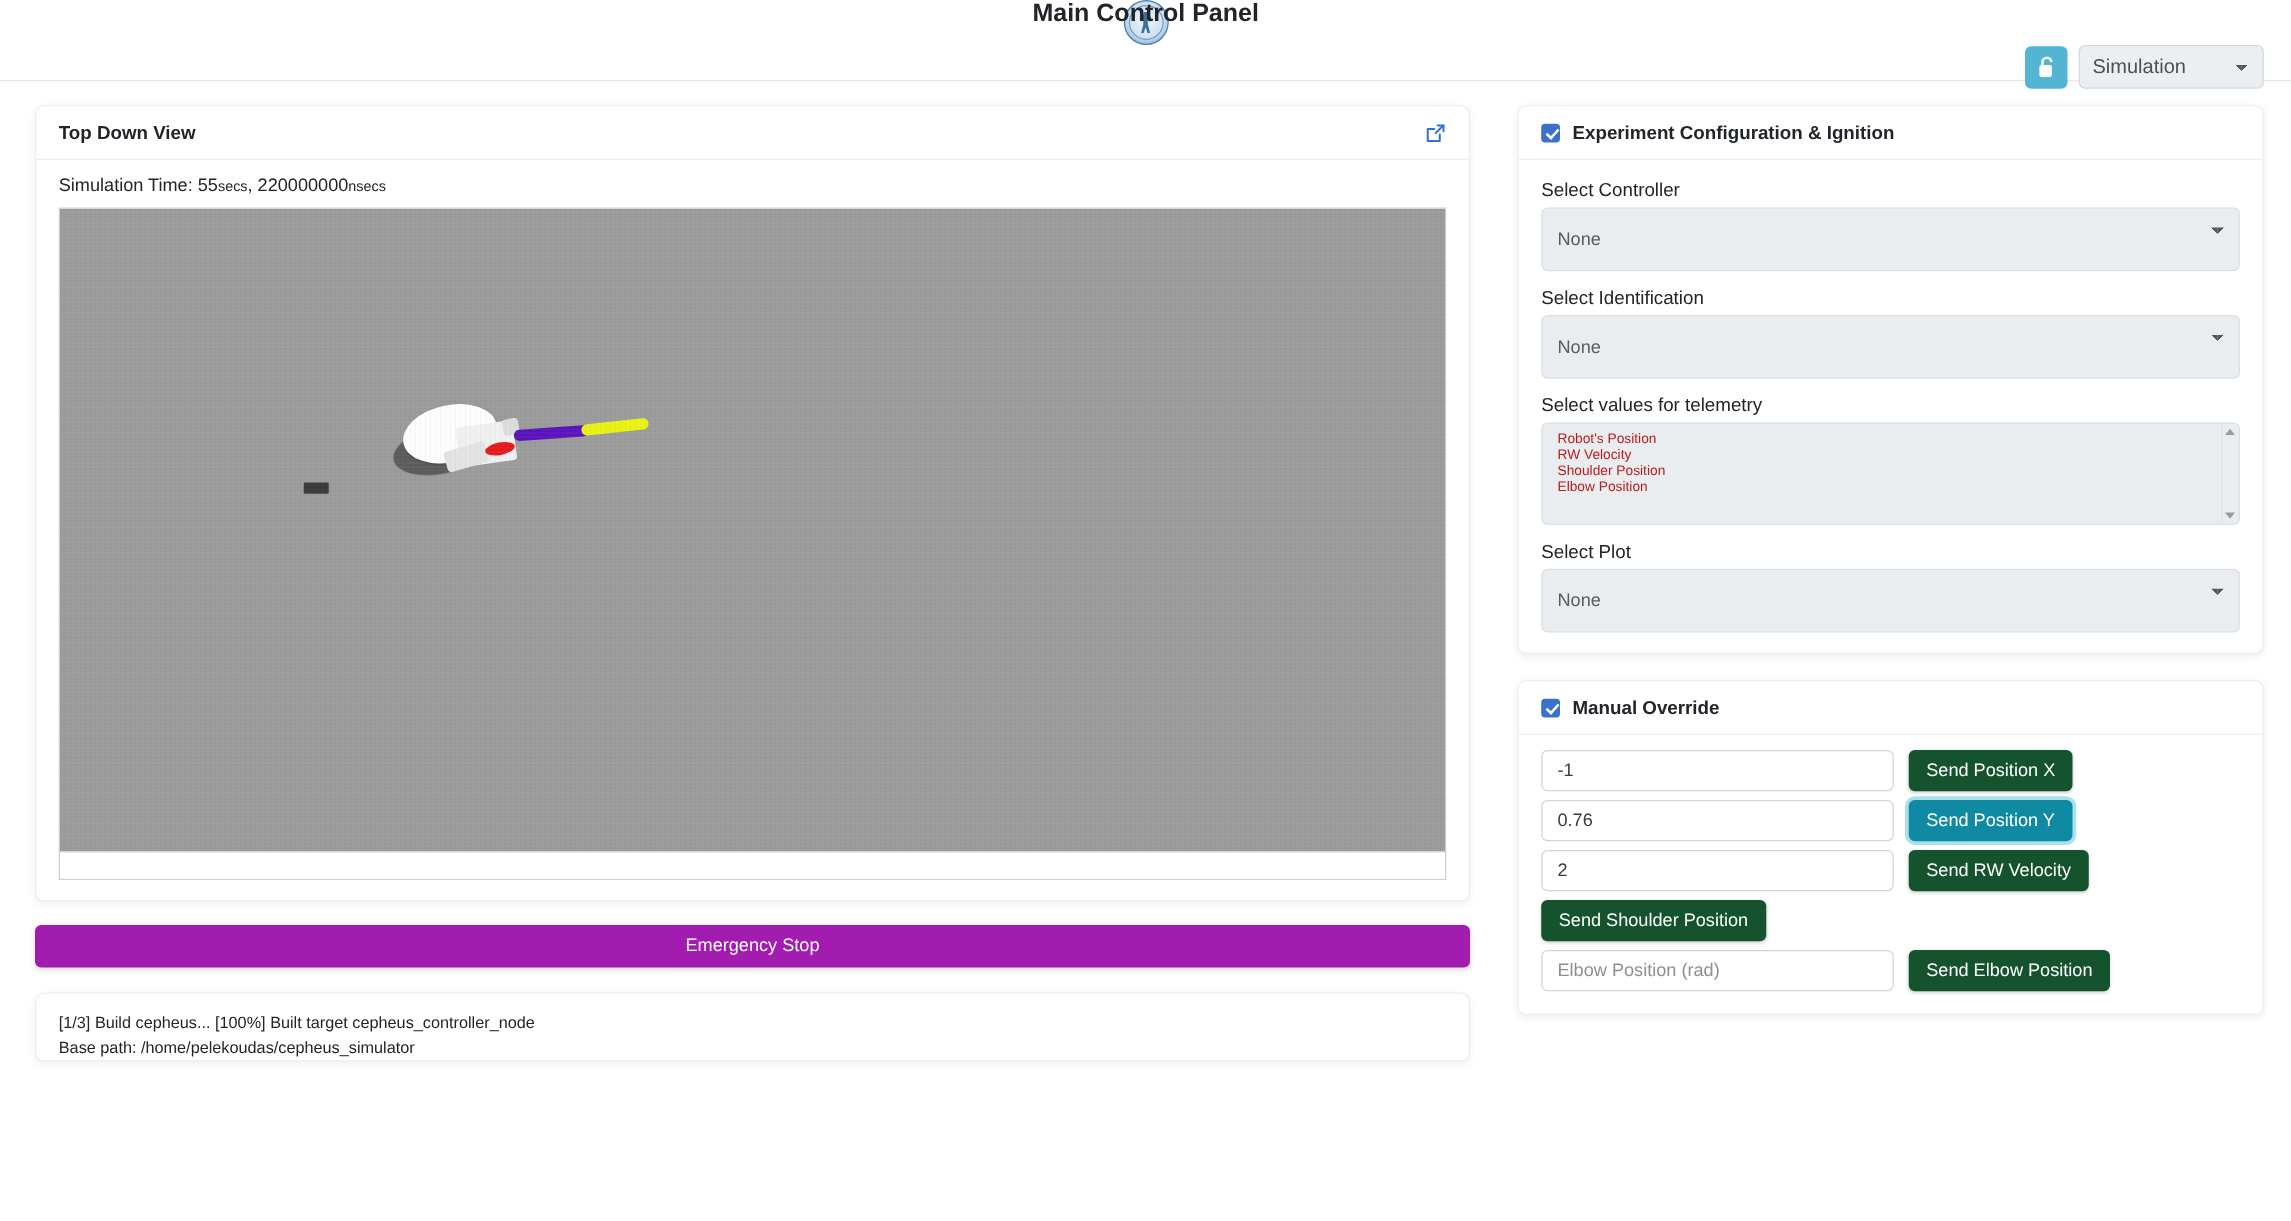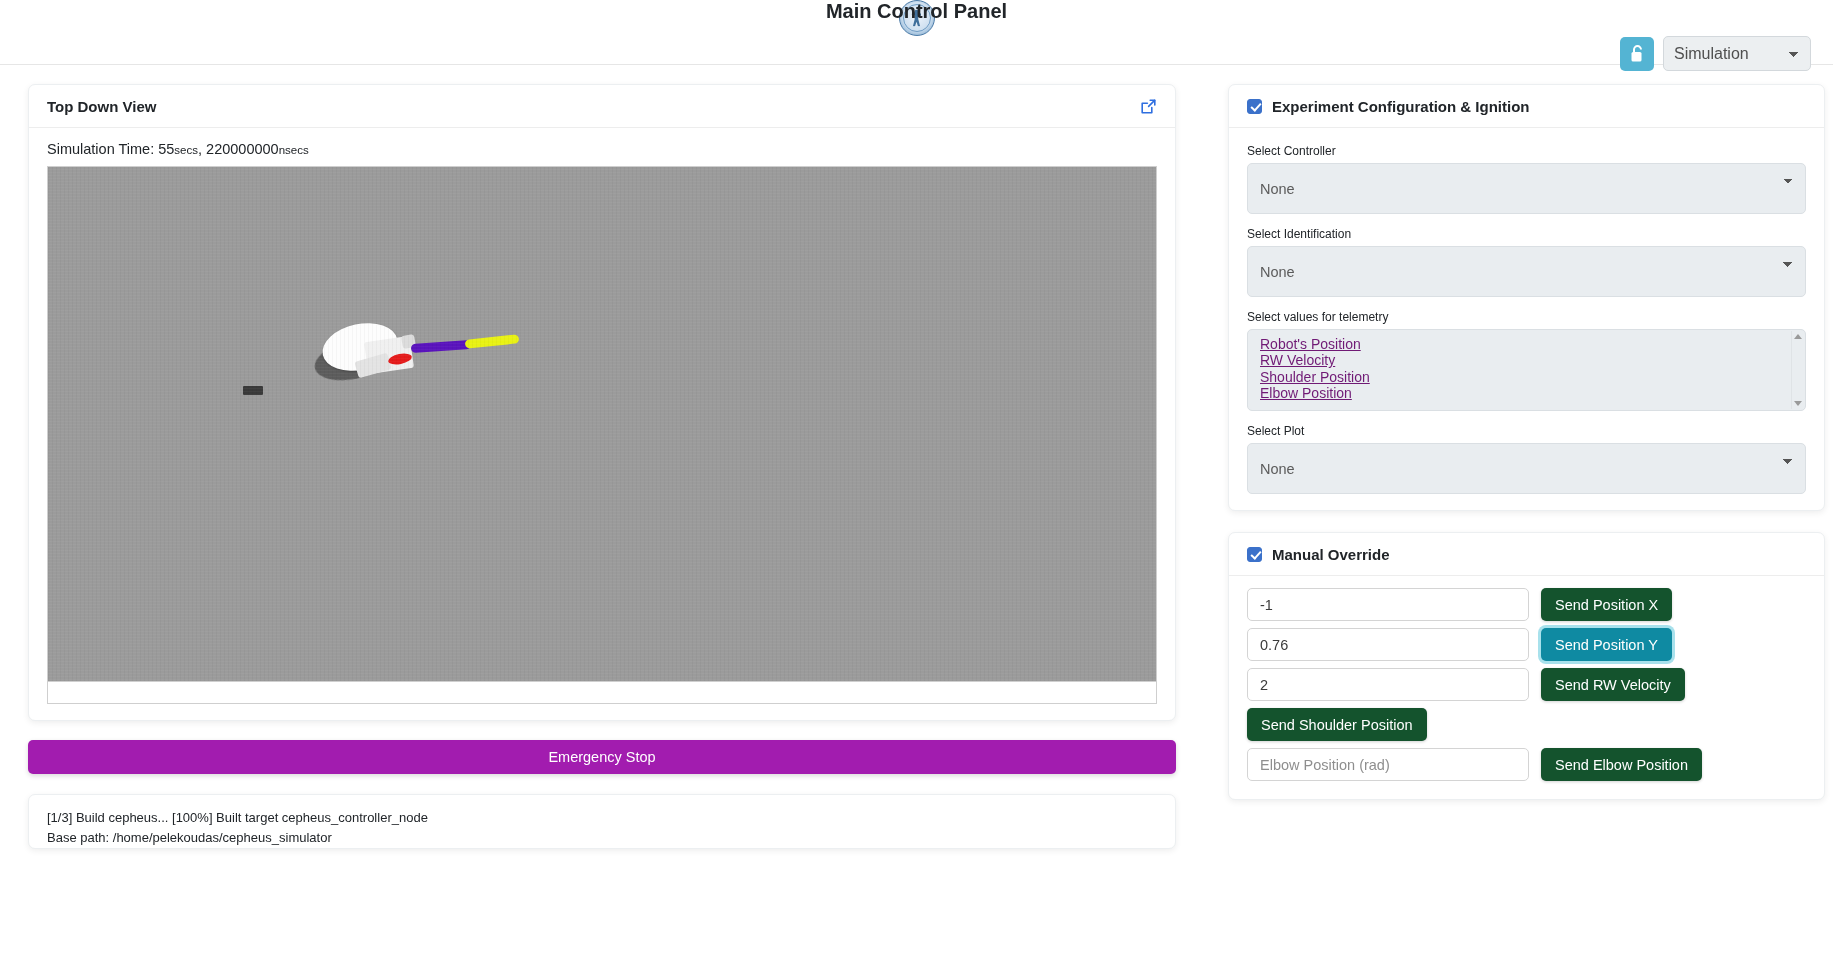--- a/index.html
+++ b/index.html
@@ -92,21 +92,21 @@
     background-position:
       calc(100% - 17px) 15px,
       calc(100% - 12px) 15px;
     background-size: 5px 5px, 5px 5px;
     background-repeat: no-repeat;
   }
 
   
   .page {
     display: flex;
-    gap: 52px;
+    gap: 38px;
     padding: 19px 22px 0 28px;
     height: calc(977px - 65px);
   }
   .col-left { width: 1148px; flex: 0 0 auto; }
   .col-right { width: 597px; flex: 0 0 auto; }
 
   
   .card {
     background: #ffffff;
     border: 1px solid #eceff1;
@@ -280,21 +280,21 @@
   .log-body { padding: 13px 18px 0 18px; }
   .log-line {
     font-size: 13px;
     color: #212529;
     line-height: 1.55;
     white-space: nowrap;
   }
 
   
   .form-label {
-    font-size: 12px;
+    font-size: 15px;
     color: #212529;
     margin: 13px 0 5px 0;
   }
   .form-label:first-child { margin-top: 4px; }
   .form-select {
     display: block;
     width: 100%;
     height: 51px;
     background: #e9edf0;
     border: 1px solid #dadfe3;
@@ -318,25 +318,24 @@
     position: relative;
     width: 100%;
     height: 82px;
     background: #e9edf0;
     border: 1px solid #dadfe3;
     border-radius: 5px;
     padding: 6px 0 0 12px;
     overflow: hidden;
   }
   .listbox-item {
-    font-size: 14px;
-    color: #701a75;
+    font-size: 11px;
+    color: #b91c1c;
     line-height: 1.17;
     cursor: pointer;
-    text-decoration: underline;
   }
   .listbox-scrollbar {
     position: absolute;
     right: 1px; top: 1px; bottom: 1px;
     width: 13px;
     background: #e9edf0;
     border-left: 1px solid #dfe3e6;
     display: flex;
     flex-direction: column;
     justify-content: space-between;

